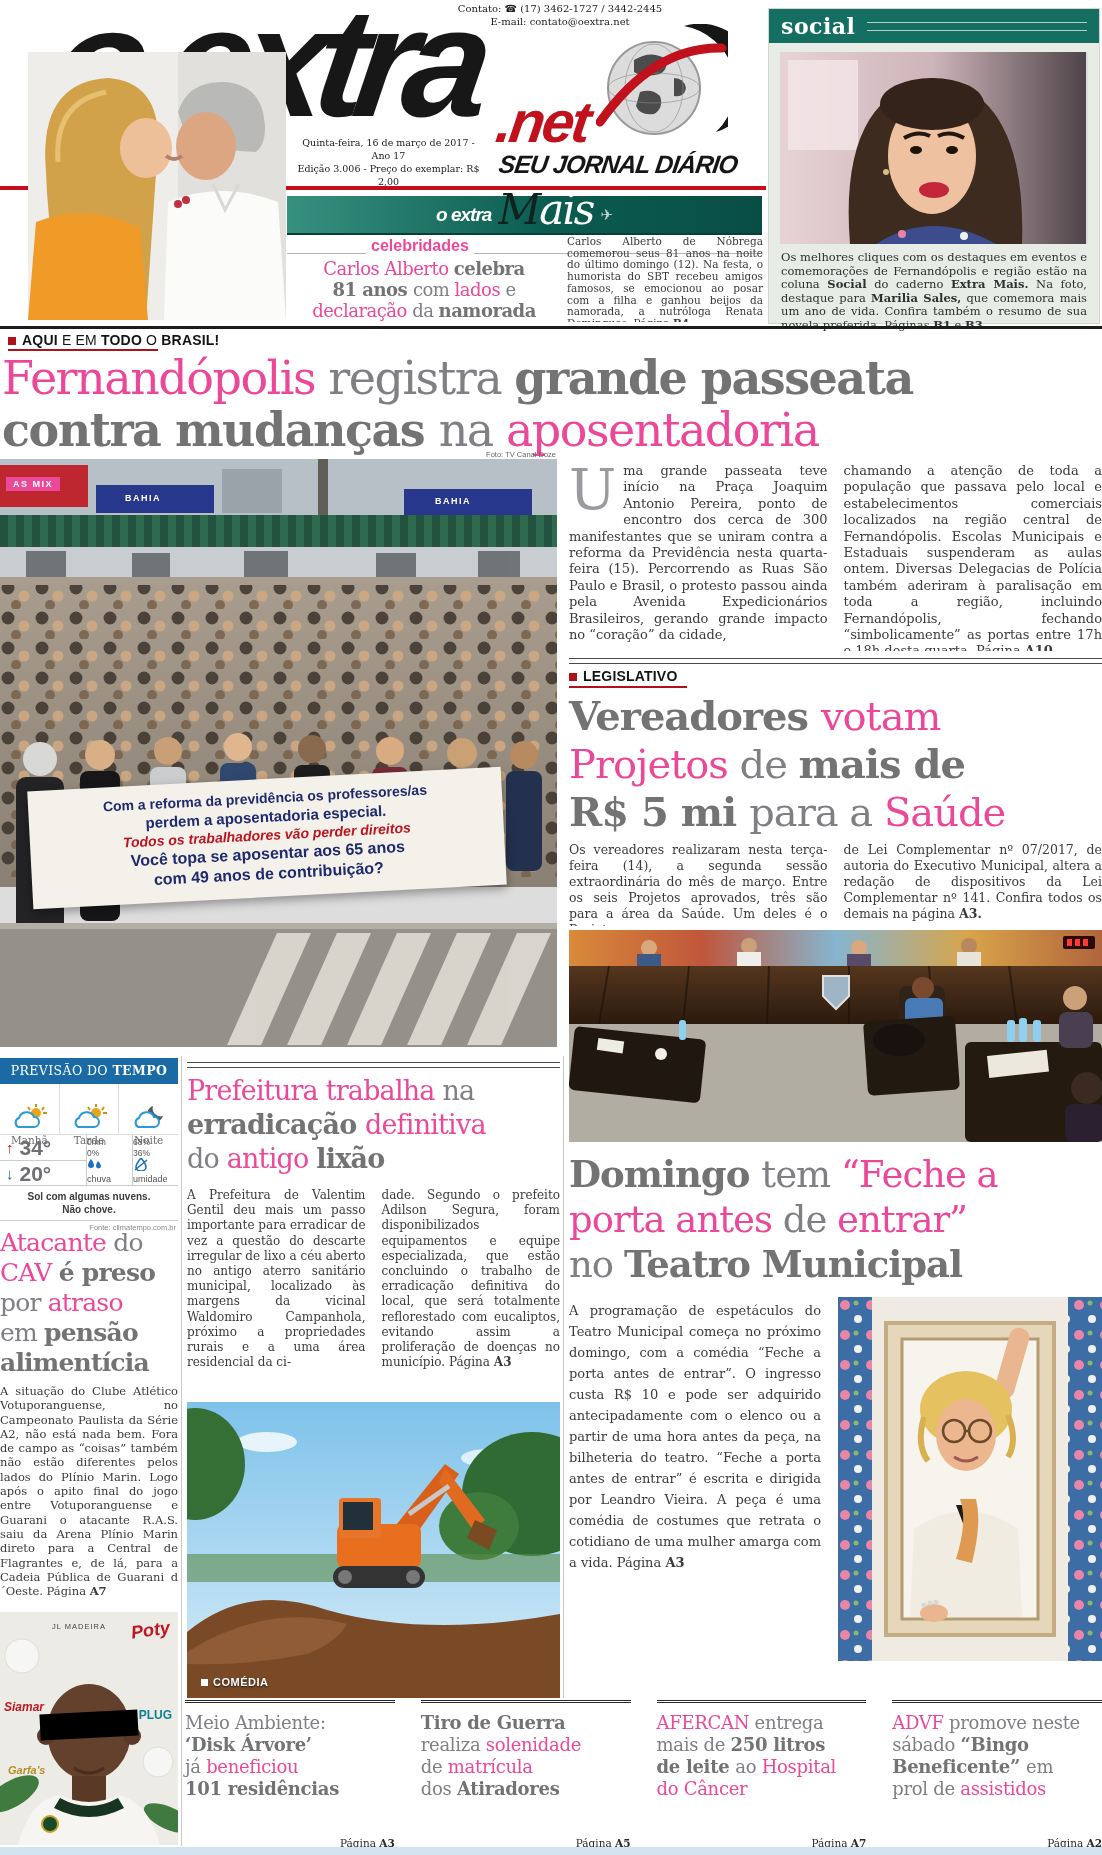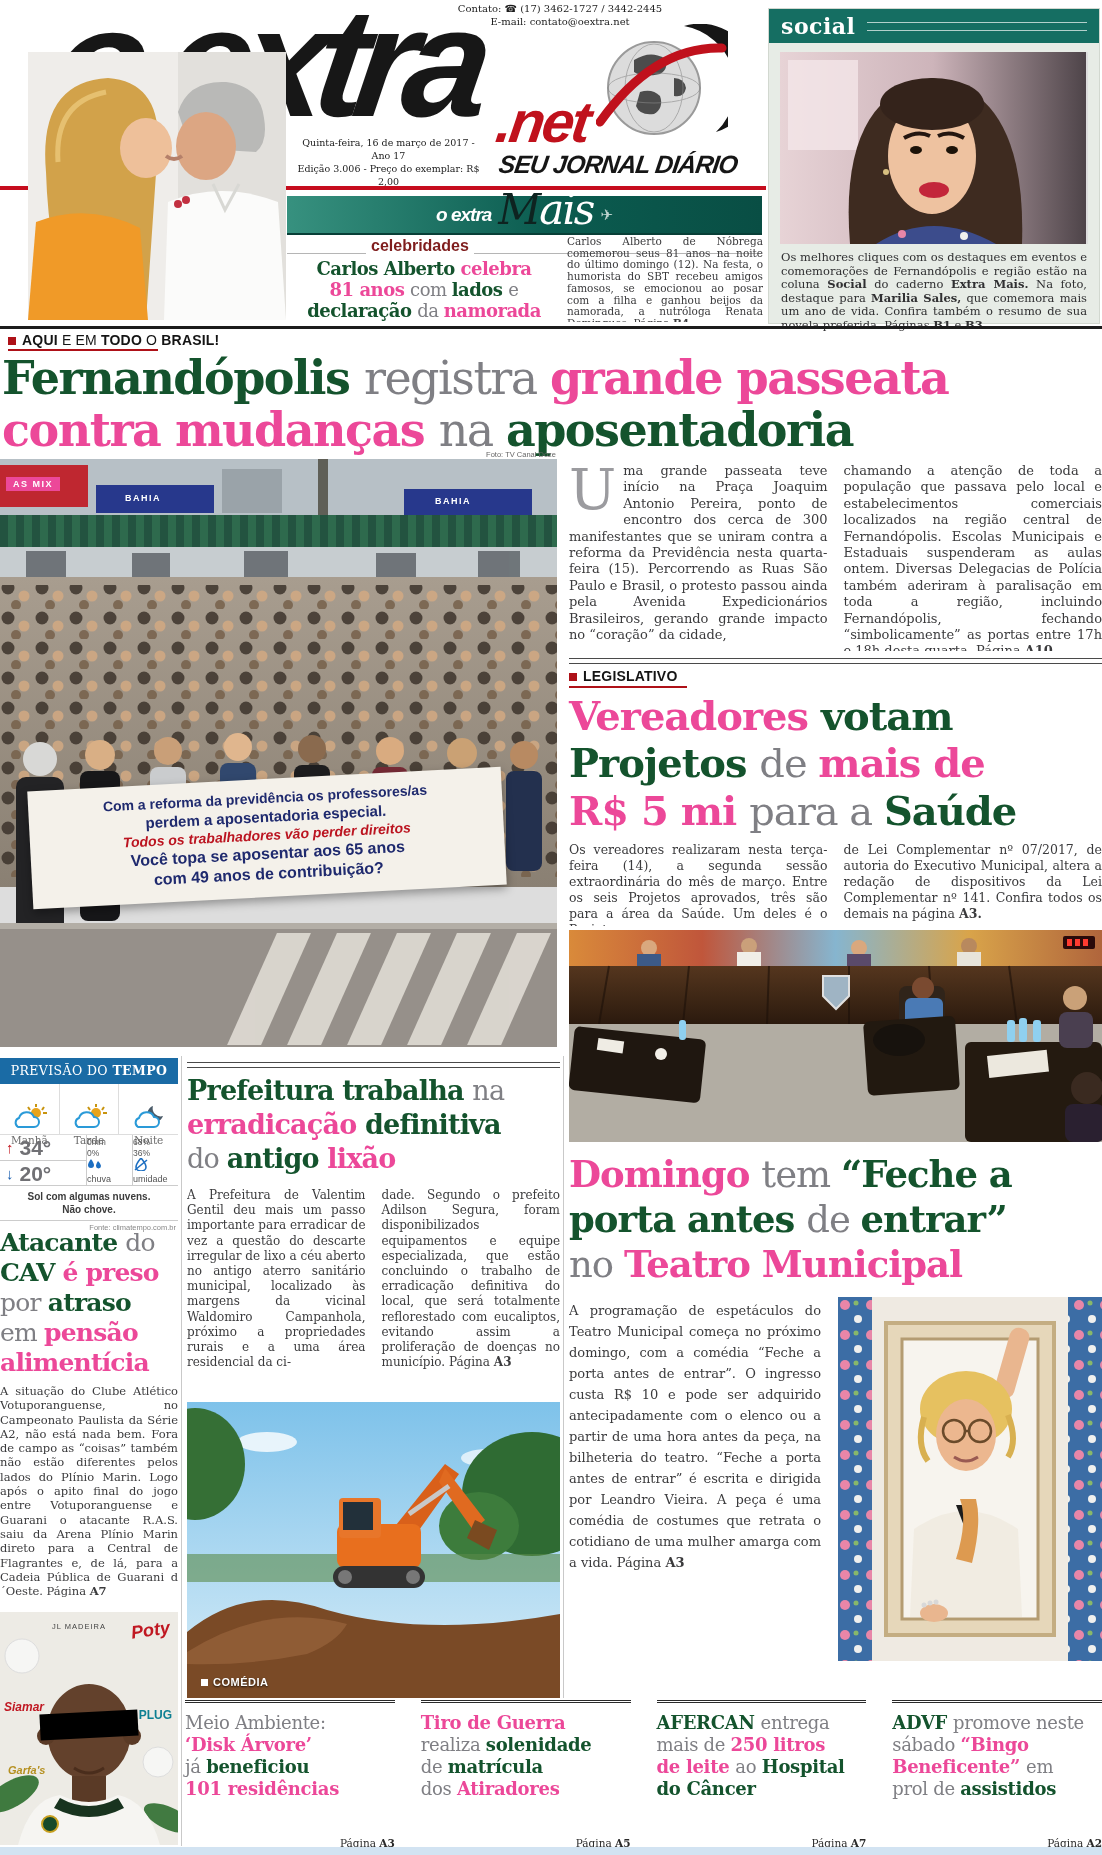--- a/index.html
+++ b/index.html
@@ -1,21 +1,21 @@
 <!DOCTYPE html>
 <html><head>
 <meta charset="utf-8">
 <style>
   body{margin:0;background:#8e8e8e;font-family:"Liberation Sans",sans-serif}
   #page{position:relative;width:1102px;height:1855px;background:#fff;overflow:hidden;margin:0 auto}
   .abs{position:absolute}
   .serif{font-family:"DejaVu Serif","Liberation Serif",serif}
   .hl{font-family:"DejaVu Serif","Liberation Serif",serif;font-weight:700;color:#141414}
-  .sg-k{color:#14532d;font-weight:700}
-  .sg-r{color:#ec4899;font-weight:700}
+  .sg-k{color:#ec4899;font-weight:400}
+  .sg-r{color:#737373;font-weight:700}
   .sg-l{color:#7f7f84;font-weight:400}
   .sg-b{font-weight:700}
   .sg-n{font-weight:400}
   .body-text{font-family:"DejaVu Serif","Liberation Serif",serif;color:#3b3b3d;text-align:justify}
   .cols{display:flex;gap:16px}
   .col{flex:1}
   .dropcap{float:left;font-size:56px;line-height:46px;color:#9b9b9f;margin:4px 7px 0 0;font-family:"DejaVu Serif",serif}
   .kicker{font-family:"Liberation Sans",sans-serif;font-weight:700;color:#141414;font-size:14px;letter-spacing:.2px}
   .sq{display:inline-block;width:8px;height:8px;background:#ae1118;margin-right:6px}
   .redline{background:#ae1118;height:2px}
@@ -144,21 +144,21 @@
 
   <div class="abs" style="left:287px;top:196px;width:475px;height:37px;background:linear-gradient(90deg,#37917f,#0b5c50 55%,#094e44);border-bottom:2px solid #083f37;display:flex;align-items:center;justify-content:center;gap:7px">
     <span style="color:#fff;font-style:italic;font-weight:700;font-size:19px;letter-spacing:-1px">o extra</span>
     <span class="serif" style="font-style:italic;font-size:42px;line-height:30px;margin-top:-10px;letter-spacing:-2px">
       <span style="color:#0e2320">M</span><span style="color:#fff">ais</span>
     </span>
     <span style="color:#e8f2ee;font-size:15px;opacity:.8">✈</span>
   </div>
 
   <div class="abs" style="left:287px;top:253px;width:475px;height:1px;background:#b5b5b5"></div>
-  <div class="abs" style="left:366px;top:237px;background:#fff;padding:0 5px;font-weight:700;font-size:16px;color:#7f1d1d">celebridades</div>
+  <div class="abs" style="left:366px;top:237px;background:#fff;padding:0 5px;font-weight:700;font-size:16px;color:#ec4899">celebridades</div>
   <div class="abs hl" style="left:283px;top:258px;width:282px;text-align:center;font-size:18px;line-height:21px;letter-spacing:-.5px">
     <div><span class="sg-k">Carlos Alberto </span><span class="sg-r">celebra</span></div>
     <div><span class="sg-r">81 anos </span><span class="sg-l">com </span><span class="sg-k">lados </span><span class="sg-l">e</span></div>
     <div><span class="sg-k">declaração </span><span class="sg-l">da </span><span class="sg-r">namorada</span></div>
   </div>
   <div class="abs body-text" style="left:567px;top:236px;width:196px;height:86px;font-size:10.5px;line-height:11.7px;overflow:hidden">
     <span>Carlos Alberto de Nóbrega comemorou seus 81 anos na noite do último domingo (12). Na festa, o humorista do SBT recebeu amigos famosos, se emocionou ao posar com a filha e ganhou beijos da namorada, a nutróloga Renata Domingues. Página</span> <span class="pageref">B4</span>
   </div>
 
   <div class="abs" style="left:0;top:326px;width:1102px;height:3px;background:#1c1c1c"></div>

